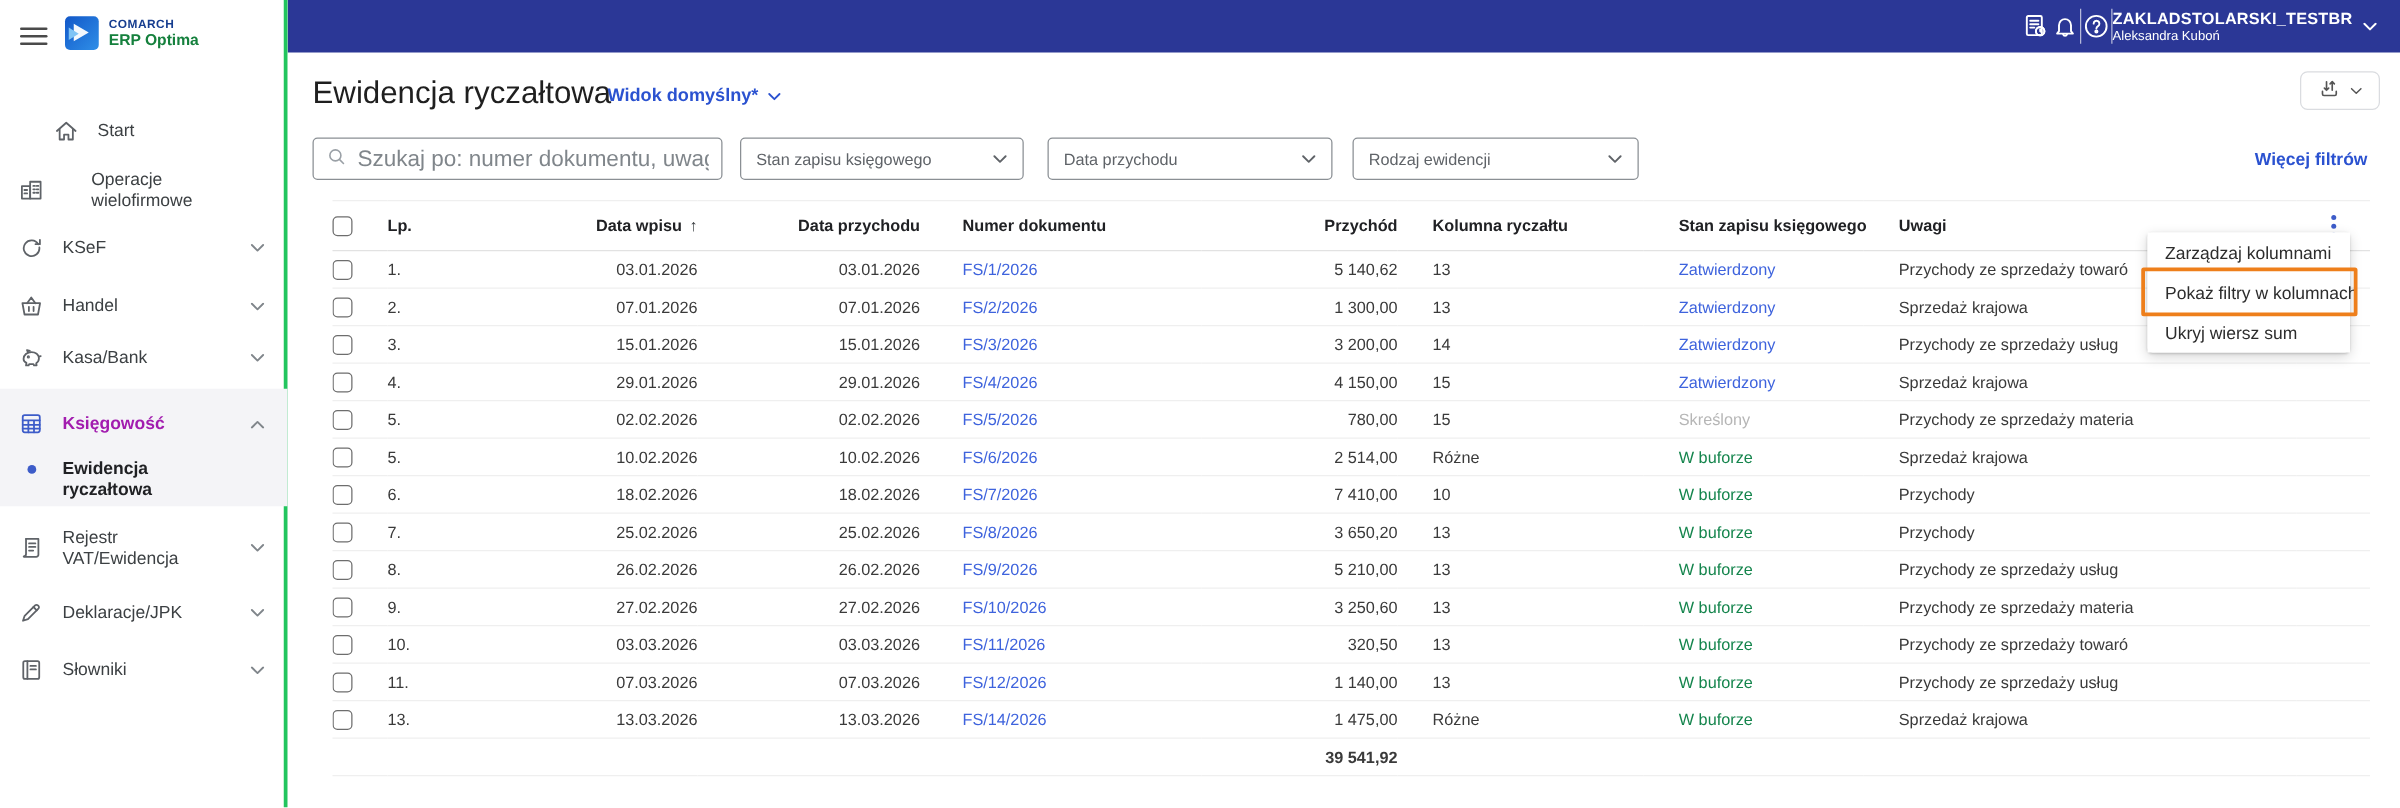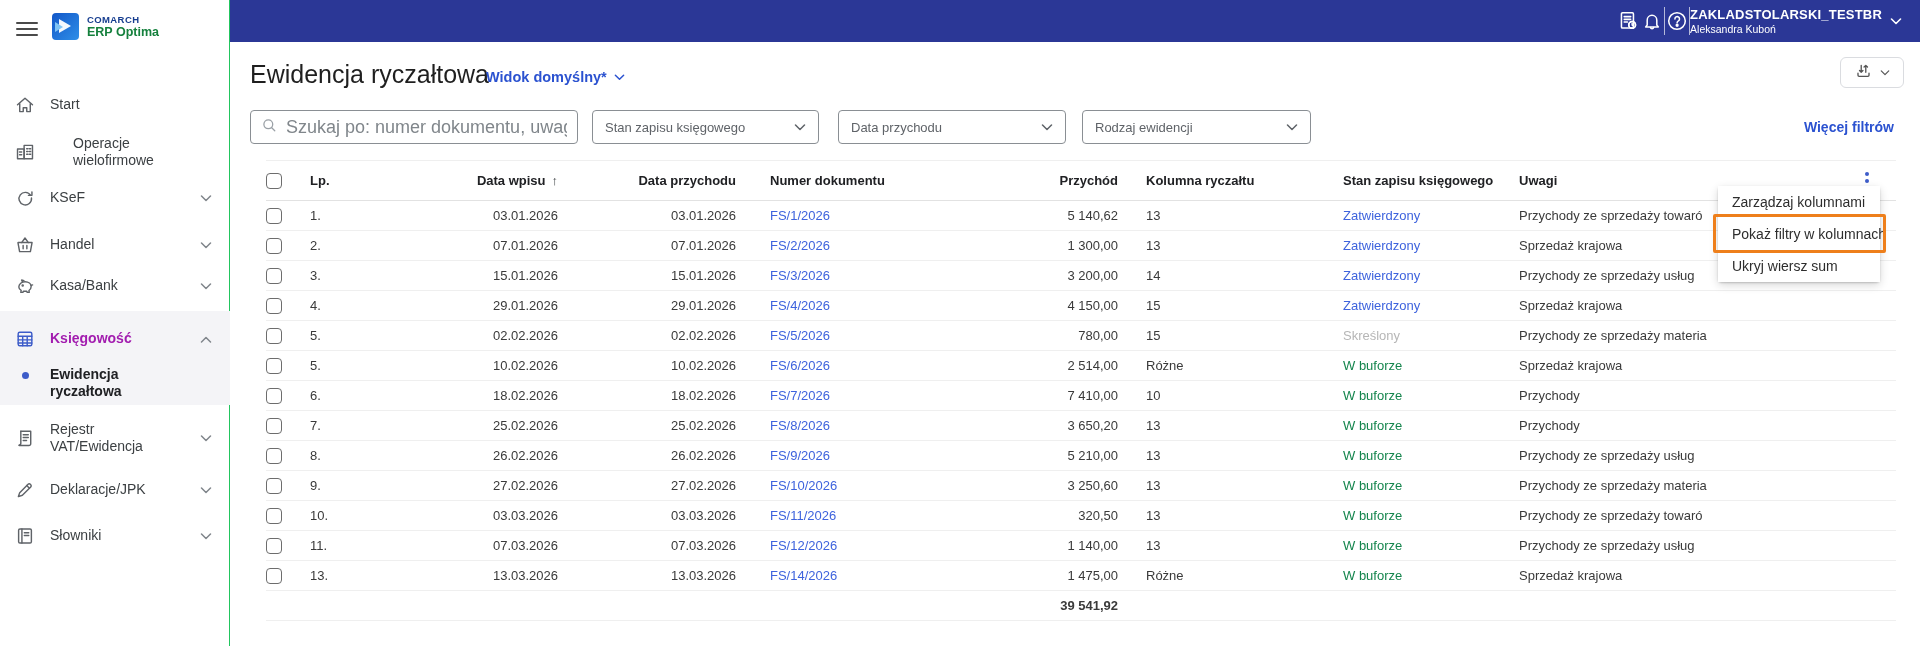--- a/index.html
+++ b/index.html
@@ -2,21 +2,21 @@
 <html><head>
 <meta charset="utf-8">
 <style>
   * { margin:0; padding:0; box-sizing:border-box; }
   html,body { width:1920px; height:646px; overflow:hidden; background:#fff;
     font-family:"Liberation Sans","DejaVu Sans",sans-serif; color:#202124; }
   #stage { position:relative; width:1920px; height:646px; background:#fff; }
 
   
   #sidebar { position:absolute; left:0; top:0; width:230px; height:646px; background:#fff;
-    border-right:1px solid #22c55e; z-index:5; }
+    border-right:3px solid #22c55e; z-index:5; }
   #sb-activebg { position:absolute; left:0; top:311px; width:230px; height:94px; background:#f4f4f7; }
   #hamburger { position:absolute; left:16px; top:18px; width:22px; height:16px; cursor:pointer; }
   #hamburger span { display:block; height:2px; background:#4a4a4a; margin:4px 0; border-radius:1px; }
   #logo { position:absolute; left:52px; top:13px; display:flex; align-items:center; gap:8px; }
   #logo-mark { width:27px; height:27px; border-radius:4px;
     background:linear-gradient(135deg,#1257c8 0%,#2f8fe8 100%); position:relative; }
   #logo-mark:before { content:""; position:absolute; left:7px; top:6px; border-left:12px solid #fff;
     border-top:7px solid transparent; border-bottom:7px solid transparent; opacity:.95; }
   #logo-mark:after { content:""; position:absolute; left:3px; top:9px; border-left:8px solid #7fc4f5;
     border-top:5px solid transparent; border-bottom:5px solid transparent; }
@@ -120,21 +120,21 @@
         <span></span>
       </div>
     <div id="logo">
       <div id="logo-mark"></div>
       <div>
         <div class="logo-line1">COMARCH</div>
         <div class="logo-line2">ERP Optima</div>
       </div>
     </div>
     <div id="sb-menu">
-        <div class="sb-item " style="top: 85px; height: 40px;">
+        <div class="sb-item " style="top: 85px; height: 40px; padding-left: 28px;">
           <span class="sb-icon"><svg viewBox="0 0 20 20">
               <path d="M3.2 9.8 10 3.8l6.8 6"></path>
               <path d="M5.2 8.8V16h3.2v-3.5h3.2V16h3.2V8.8"></path>
             </svg></span>
           <span class="sb-label">Start</span>
         </div>
         <div class="sb-item " style="top: 132px; height: 40px; gap: 23px;">
           <span class="sb-icon"><svg viewBox="0 0 20 20">
               <rect x="3.2" y="7.2" width="6" height="9"></rect>
               <rect x="9.2" y="4" width="7.6" height="12.2"></rect>

